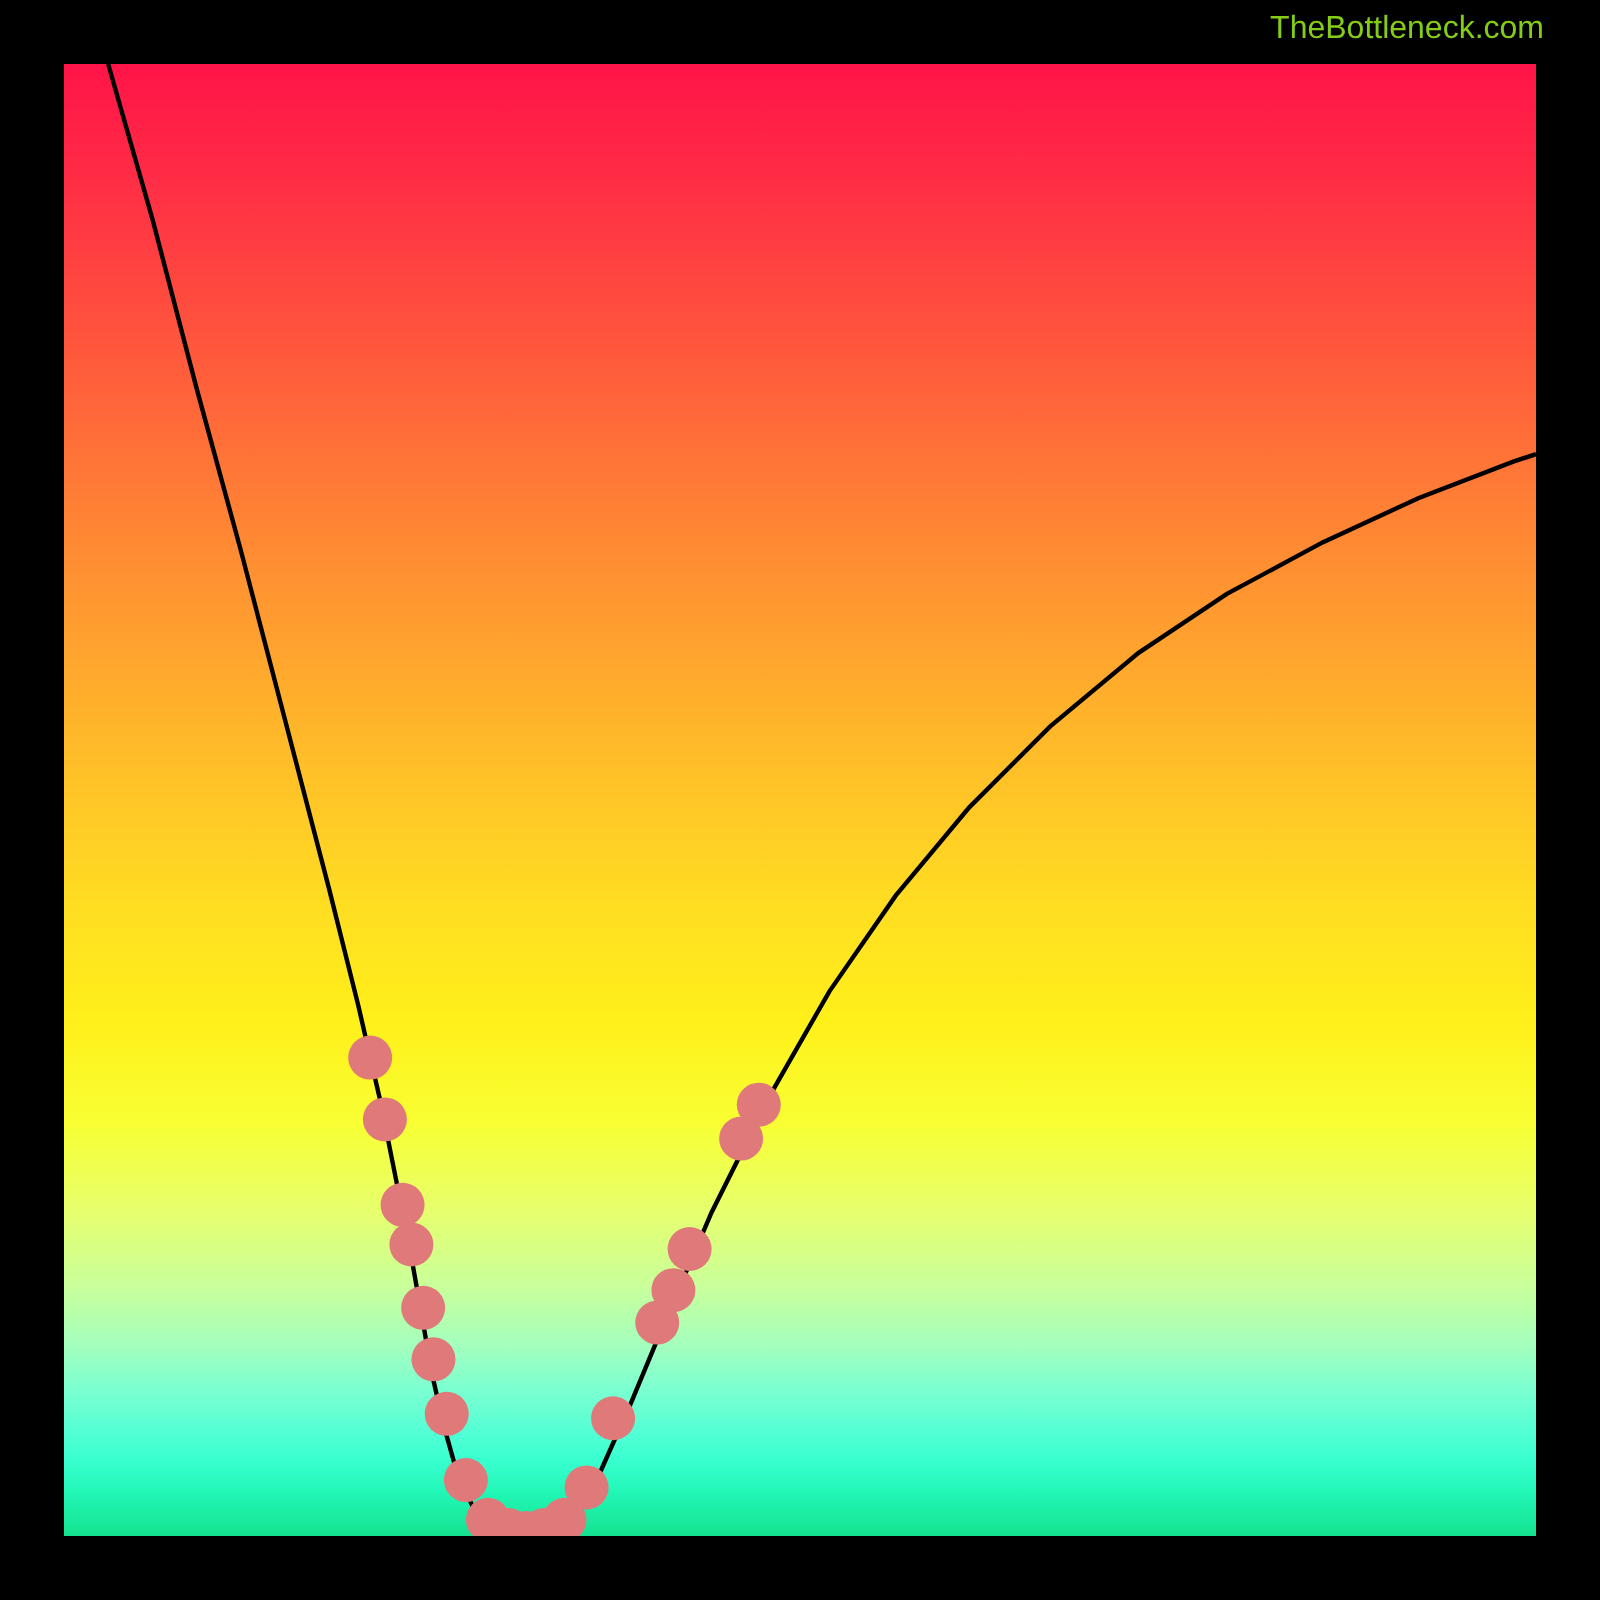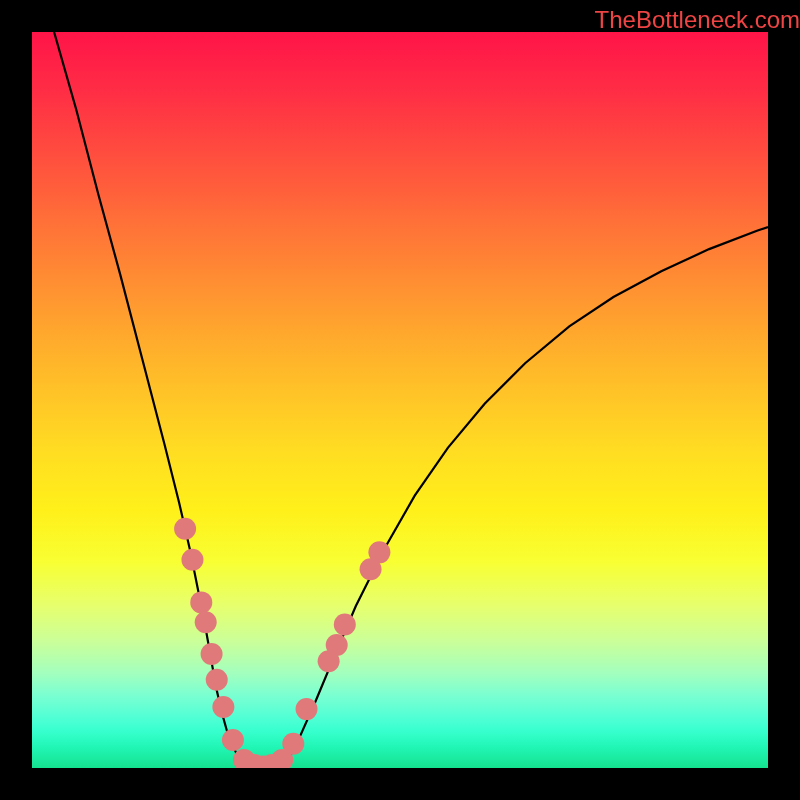--- a/index.html
+++ b/index.html
@@ -52,23 +52,23 @@
   }
   .plot-area svg {
     position: absolute;
     inset: 0;
     width: 736px;
     height: 736px;
   }
   .watermark {
     position: absolute;
     top: 6px;
-    right: 0;
-    font-size: 24px;
-    color: #ef4444;
+    right: 28px;
+    font-size: 16px;
+    color: #84cc16;
     user-select: none;
   }
 </style>
 </head>
 <body>
 
 <div class="frame">
 
   <div class="plot-area">
     <div class="bg-gradient"></div>

